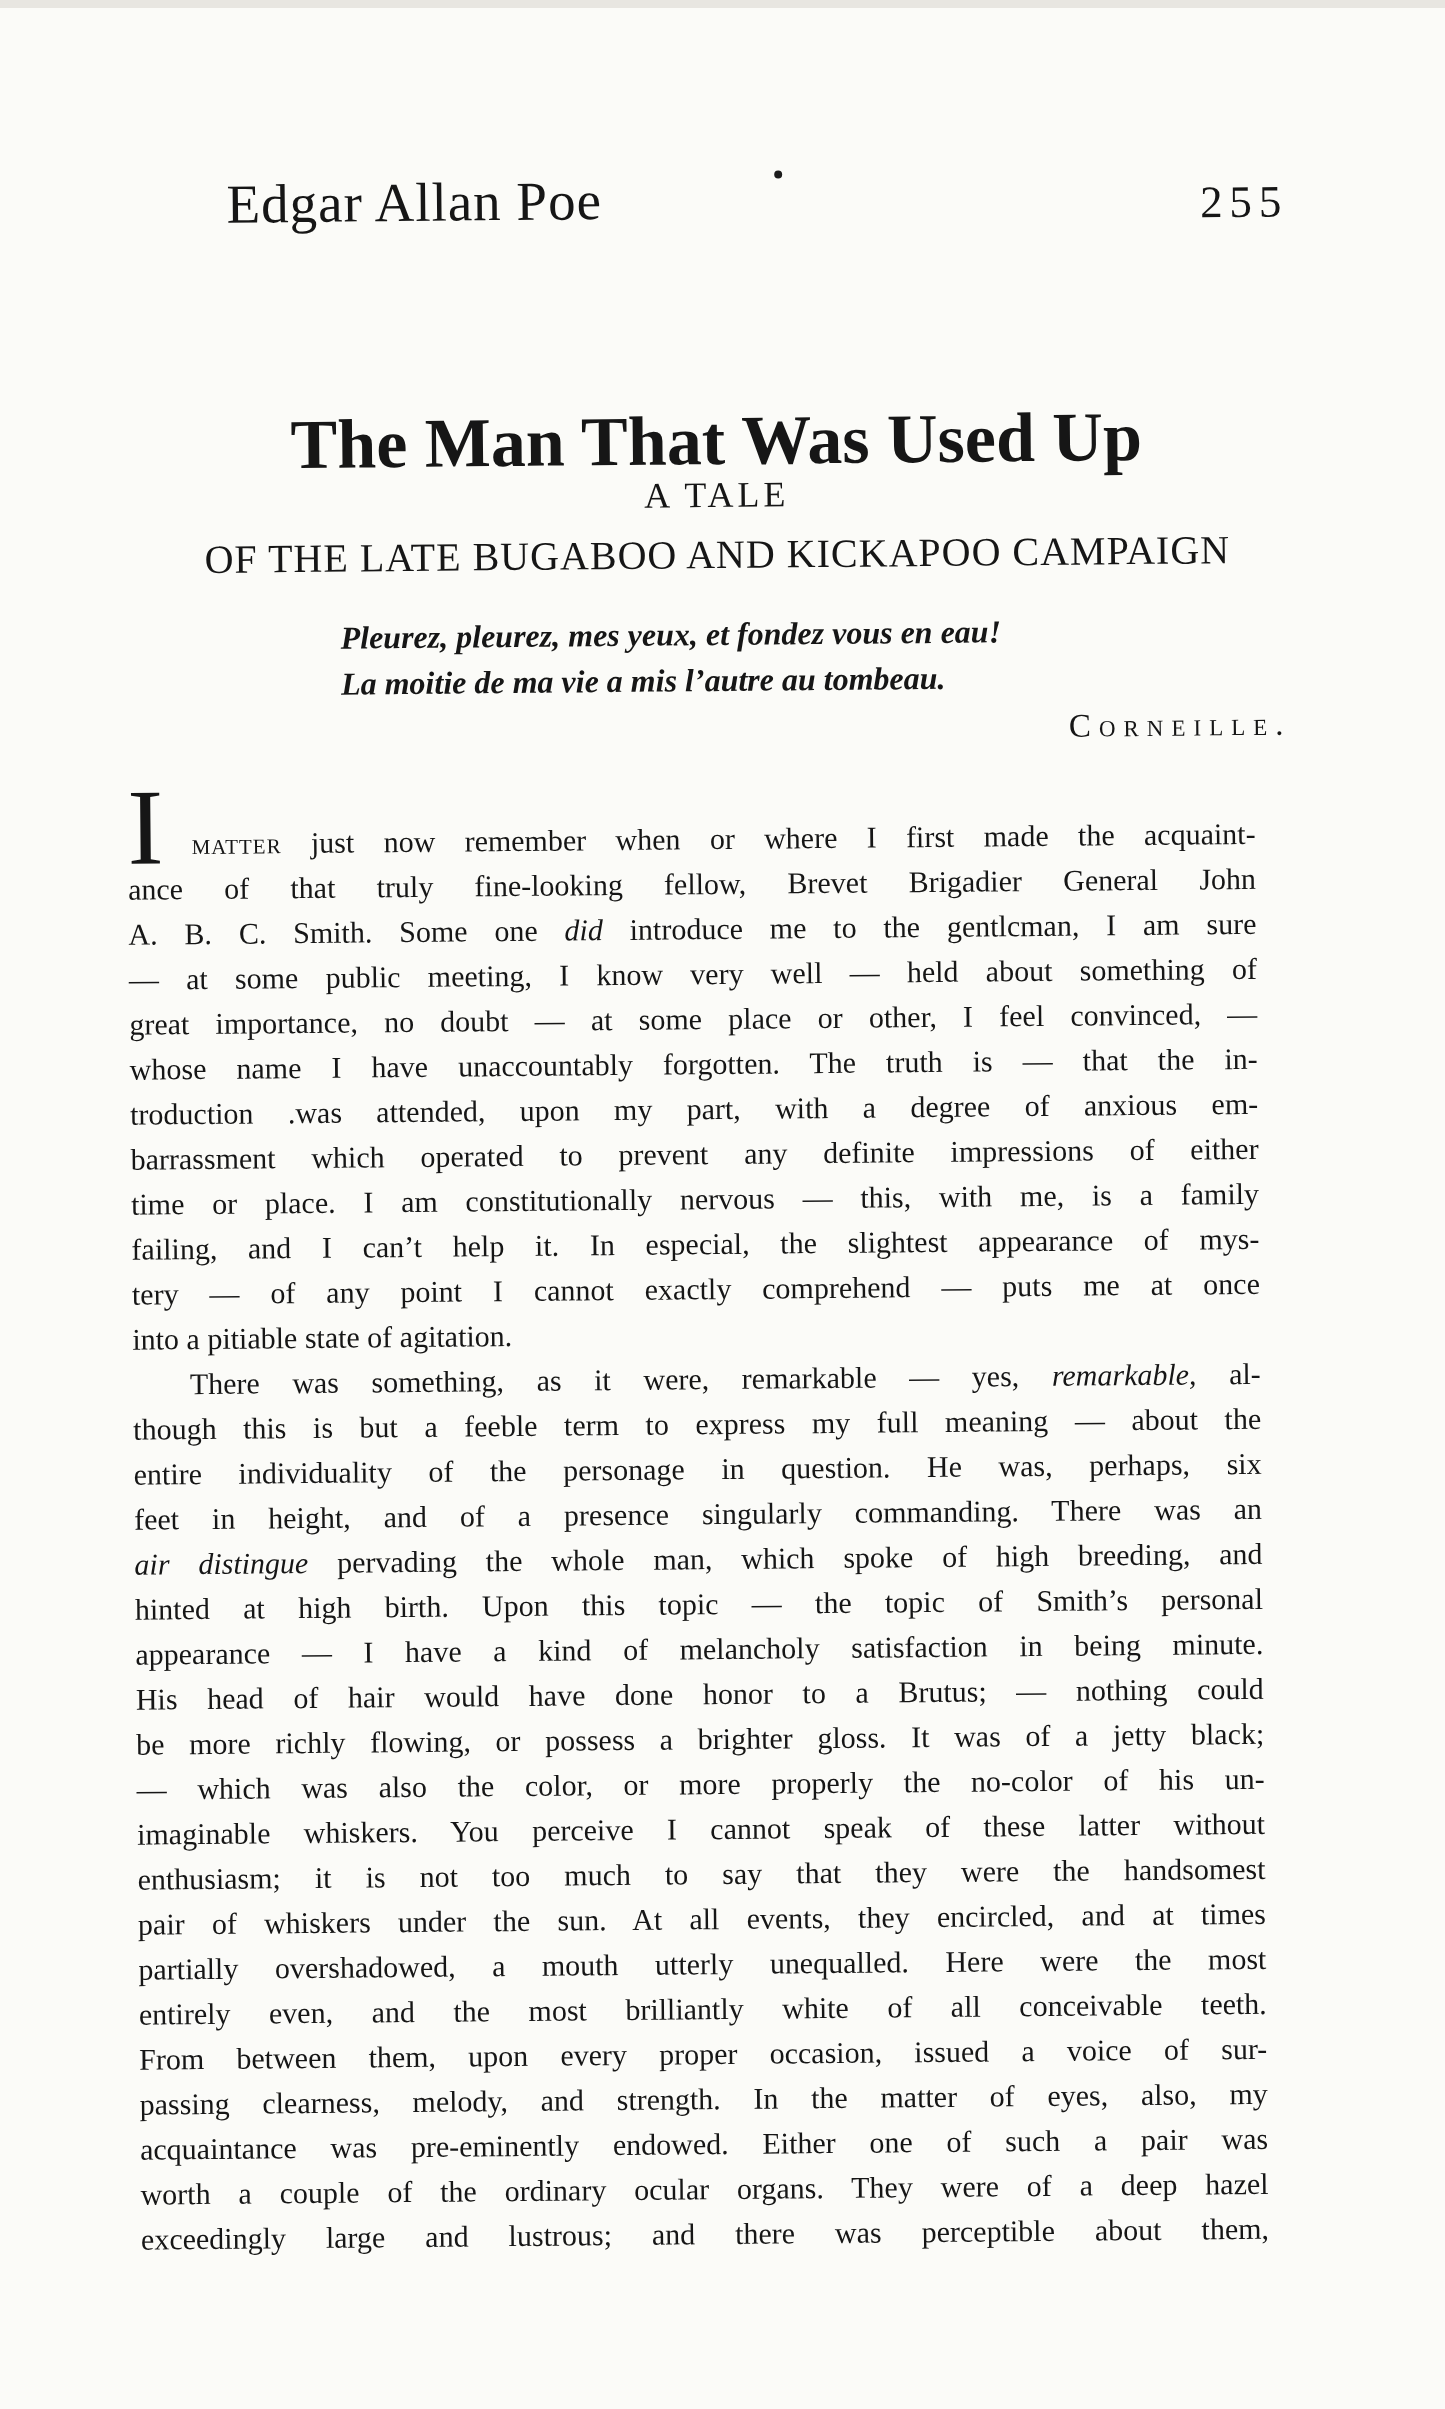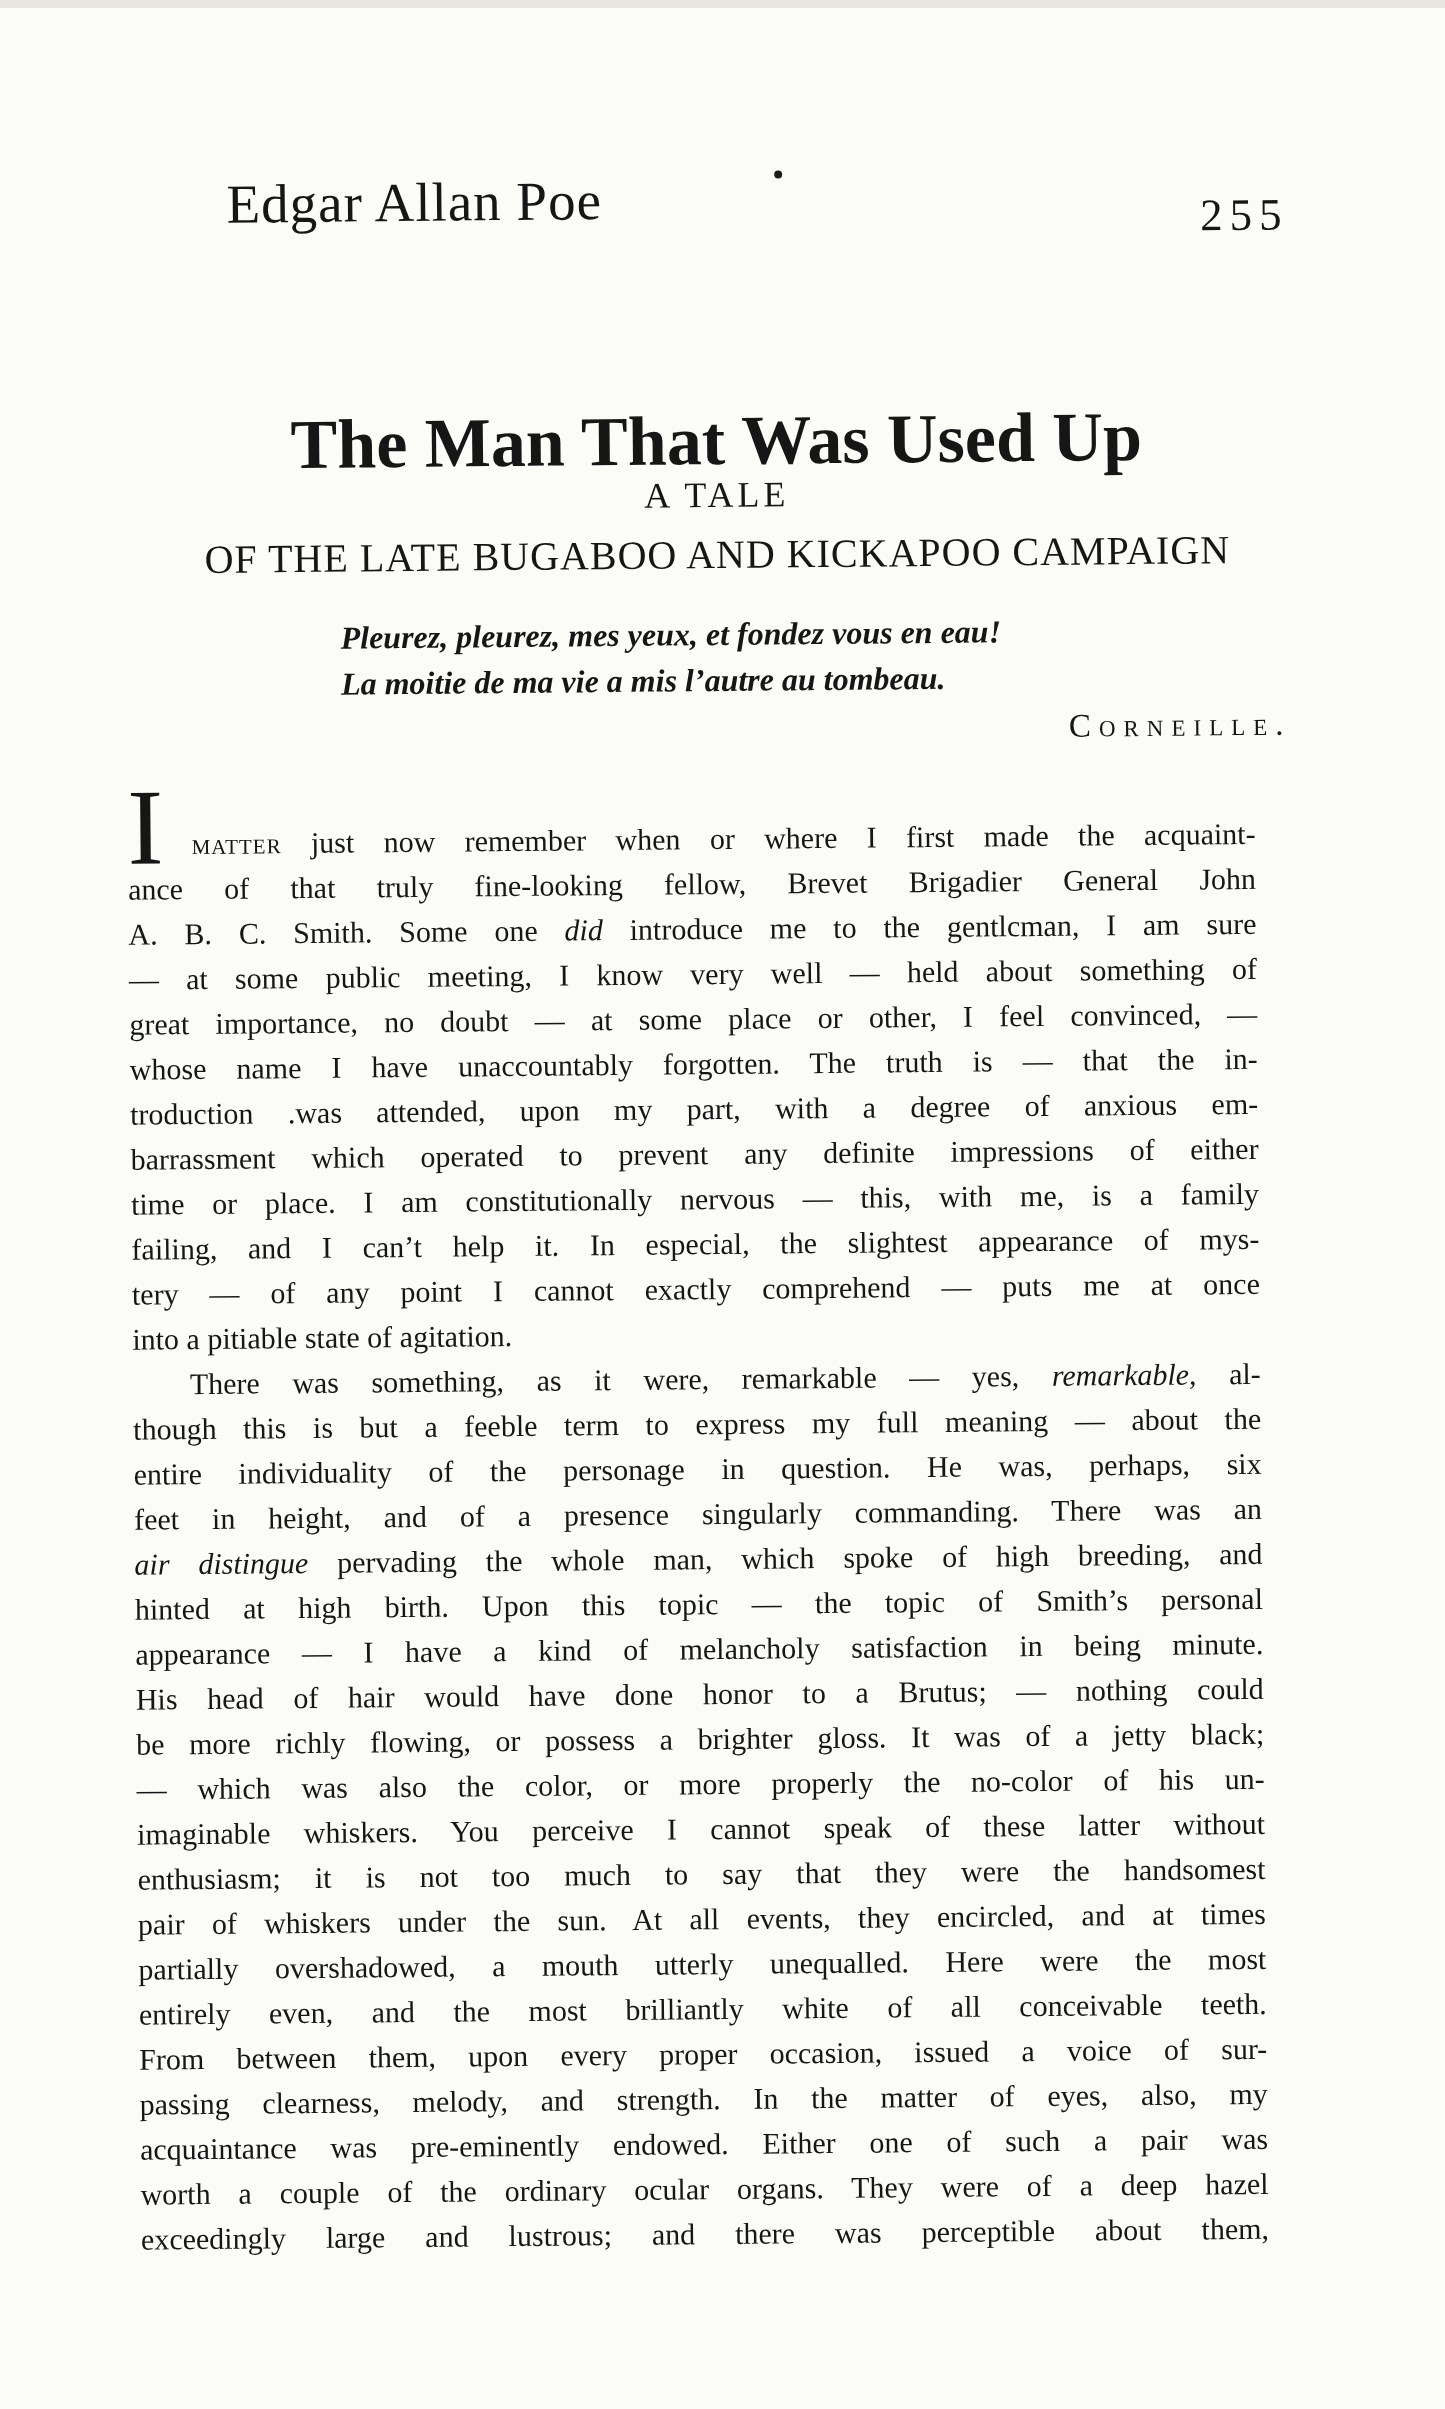--- a/index.html
+++ b/index.html
@@ -17,21 +17,21 @@
 
   .author {
     position: absolute; left: 235px; top: 160px;
     font-size: 55px; letter-spacing: 1px; white-space: nowrap;
   }
   .ink-dot {
     position: absolute; left: 783px; top: 163px;
     width: 8px; height: 8px; border-radius: 50%; background: #1c1c1c;
   }
   .pageno {
-    position: absolute; right: 148px; top: 186px;
+    position: absolute; right: 148px; top: 173px;
     font-size: 45px; letter-spacing: 7px; white-space: nowrap;
   }
 
   .title {
     position: absolute; left: 0; top: 393px; width: 100%;
     text-align: center; font-size: 70px; font-weight: 700; white-space: nowrap;
   }
   .subtitle {
     position: absolute; left: 0; top: 466px; width: 100%;
     text-align: center; font-size: 36px; letter-spacing: 4px; white-space: nowrap;

